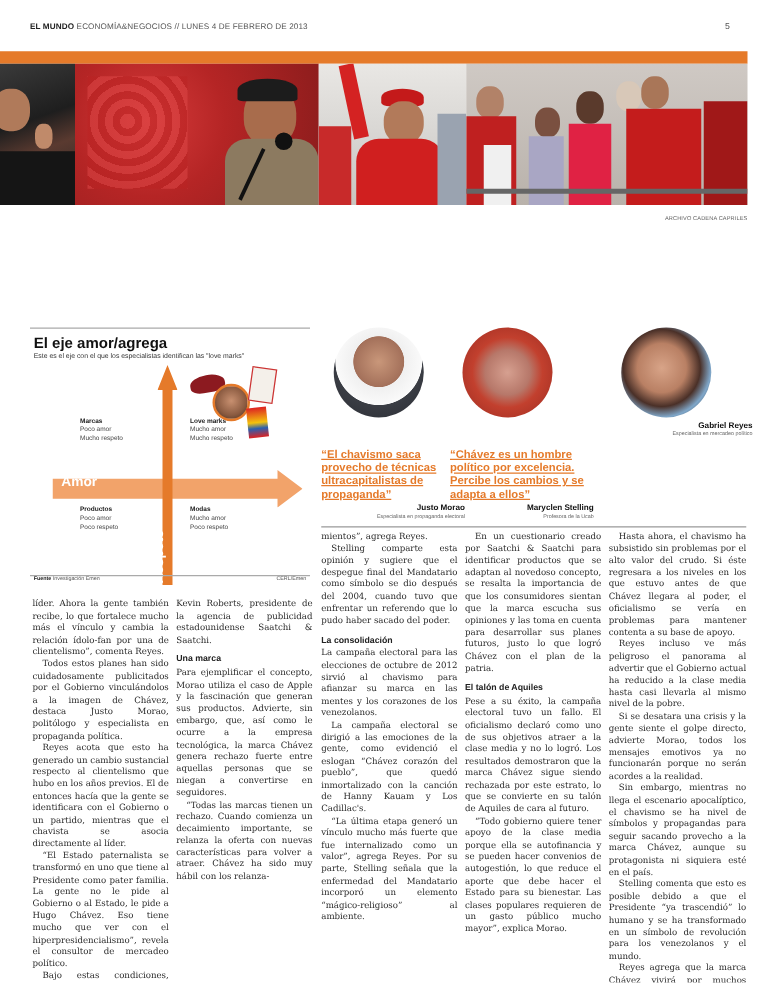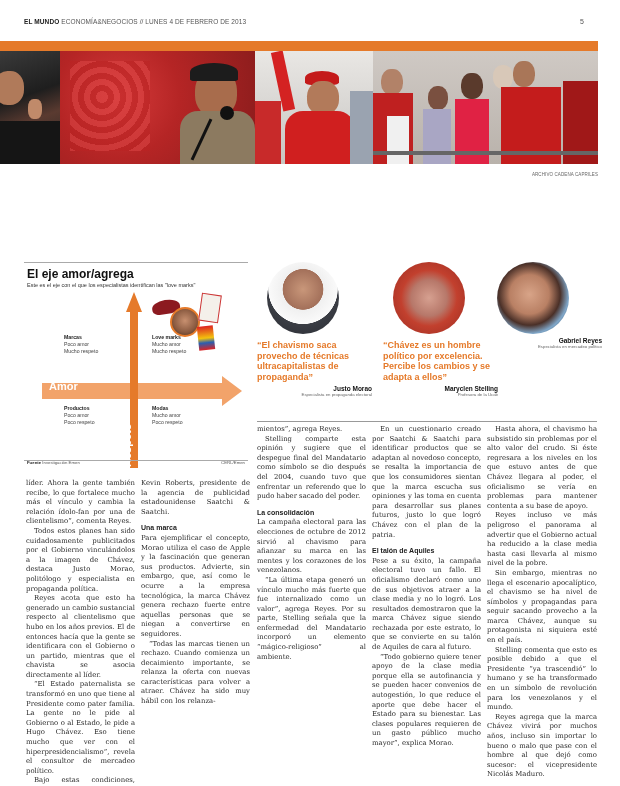--- a/index.html
+++ b/index.html
@@ -19,21 +19,21 @@
   .quad b{color:#222;}
   .varrow{position:absolute;left:102px;top:30px;width:16px;height:176px;}
   .harrow{position:absolute;left:18px;top:114px;width:200px;height:30px;}
   .amor-label{position:absolute;left:25px;top:118px;font-family:"Liberation Sans",sans-serif;font-weight:bold;font-size:11px;color:#fff;}
   .respeto-label{position:absolute;left:97px;top:178px;transform:rotate(-90deg);transform-origin:left top;font-family:"Liberation Sans",sans-serif;font-weight:bold;font-size:11px;color:#fff;white-space:nowrap;}
   .info-foot{position:absolute;left:3px;top:198px;width:218px;font-family:"Liberation Sans",sans-serif;font-size:4.3px;color:#555;}
   .info-foot .r{position:absolute;right:0;top:0;}
   .info-foot b{color:#222;}
   .quote-block{position:absolute;top:262px;width:115px;}
   .portrait{width:72px;height:72px;border-radius:50%;margin-left:10px;overflow:hidden;position:relative;}
-  .qtext{font-family:"Liberation Sans",sans-serif;font-weight:bold;color:#e57a2a;font-size:9px;line-height:10.5px;margin-top:6px;}
+  .qtext{font-family:"Liberation Sans",sans-serif;font-weight:bold;color:#e57a2a;font-size:9px;line-height:10.5px;margin-top:24px;text-decoration:underline;}
   .qname{font-family:"Liberation Sans",sans-serif;font-weight:bold;font-size:6.5px;color:#111;text-align:right;margin-top:3px;}
   .qrole{font-family:"Liberation Sans",sans-serif;font-size:4.3px;color:#666;text-align:right;}
   .rule{position:absolute;left:257px;top:421px;width:340px;border-top:1px solid #999;}
   .rule2{position:absolute;left:24px;top:460px;width:224px;border-top:1px solid #aaa;}
   .col{position:absolute;font-size:6.9px;line-height:9.6px;text-align:justify;color:#2a2a2a;}
   .col p{margin:0;text-indent:8px;}
   .col p.noind{text-indent:0;}
   .col h4{margin:6px 0 1px 0;font-family:"Liberation Sans",sans-serif;font-size:7px;font-weight:bold;color:#222;}
 </style>
 </head>
@@ -132,21 +132,21 @@
   </div>
 </div>
 <div class="rule2"></div>
 
 <div class="quote-block" style="left:257px;">
   <div class="portrait" style="background:radial-gradient(circle at 50% 38%,#c9977a 0%,#a3705a 35%,#f0f0f0 36%,#fafafa 60%,#3a3d44 61%,#2a2c33 100%);"></div>
   <div class="qtext">“El chavismo saca provecho de técnicas ultracapitalistas de propaganda”</div>
   <div class="qname">Justo Morao</div>
   <div class="qrole">Especialista en propaganda electoral</div>
 </div>
-<div class="quote-block" style="left:383px;">
+<div class="quote-block" style="left:360px;">
   <div class="portrait" style="background:radial-gradient(circle at 50% 50%,#d6a090 0%,#b7786a 35%,#c2402e 55%,#9a2a20 100%);"></div>
   <div class="qtext">“Chávez es un hombre político por excelencia. Percibe los cambios y se adapta a ellos”</div>
   <div class="qname">Maryclen Stelling</div>
   <div class="qrole">Profesora de la Ucab</div>
 </div>
 <div class="quote-block" style="left:487px;">
   <div class="portrait" style="background:radial-gradient(circle at 45% 45%,#d8a488 0%,#b98064 35%,#4a3028 55%,#7fa6c8 70%,#2a2a2a 100%);"></div>
   <div class="qname">Gabriel Reyes</div>
   <div class="qrole">Especialista en mercadeo político</div>
 </div>
@@ -163,28 +163,30 @@
   <p class="noind">Kevin Roberts, presidente de la agencia de publicidad estadounidense Saatchi &amp; Saatchi.</p>
   <h4>Una marca</h4>
   <p class="noind">Para ejemplificar el concepto, Morao utiliza el caso de Apple y la fascinación que generan sus productos. Advierte, sin embargo, que, así como le ocurre a la empresa tecnológica, la marca Chávez genera rechazo fuerte entre aquellas personas que se niegan a convertirse en seguidores.</p>
   <p>“Todas las marcas tienen un rechazo. Cuando comienza un decaimiento importante, se relanza la oferta con nuevas características para volver a atraer. Chávez ha sido muy hábil con los relanza-</p>
 </div>
 <div class="col" style="left:257px;top:425px;width:109px;">
   <p class="noind">mientos”, agrega Reyes.</p>
   <p>Stelling comparte esta opinión y sugiere que el despegue final del Mandatario como símbolo se dio después del 2004, cuando tuvo que enfrentar un referendo que lo pudo haber sacado del poder.</p>
   <h4>La consolidación</h4>
   <p class="noind">La campaña electoral para las elecciones de octubre de 2012 sirvió al chavismo para afianzar su marca en las mentes y los corazones de los venezolanos.</p>
+  <p>La campaña electoral se dirigió a las emociones de la gente, como evidenció el eslogan “Chávez corazón del pueblo”, que quedó inmortalizado con la canción de Hanny Kauam y Los Cadillac's.</p>
   <p>“La última etapa generó un vínculo mucho más fuerte que fue internalizado como un valor”, agrega Reyes. Por su parte, Stelling señala que la enfermedad del Mandatario incorporó un elemento “mágico-religioso” al ambiente.</p>
 
 </div>
 <div class="col" style="left:372px;top:425px;width:109px;">
   <p>En un cuestionario creado por Saatchi &amp; Saatchi para identificar productos que se adaptan al novedoso concepto, se resalta la importancia de que los consumidores sientan que la marca escucha sus opiniones y las toma en cuenta para desarrollar sus planes futuros, justo lo que logró Chávez con el plan de la patria.</p>
   <h4>El talón de Aquiles</h4>
   <p class="noind">Pese a su éxito, la campaña electoral tuvo un fallo. El oficialismo declaró como uno de sus objetivos atraer a la clase media y no lo logró. Los resultados demostraron que la marca Chávez sigue siendo rechazada por este estrato, lo que se convierte en su talón de Aquiles de cara al futuro.</p>
   <p>“Todo gobierno quiere tener apoyo de la clase media porque ella se autofinancia y se pueden hacer convenios de autogestión, lo que reduce el aporte que debe hacer el Estado para su bienestar. Las clases populares requieren de un gasto público mucho mayor”, explica Morao.</p>
 </div>
 <div class="col" style="left:487px;top:425px;width:110px;">
   <p>Hasta ahora, el chavismo ha subsistido sin problemas por el alto valor del crudo. Si éste regresara a los niveles en los que estuvo antes de que Chávez llegara al poder, el oficialismo se vería en problemas para mantener contenta a su base de apoyo.</p>
   <p>Reyes incluso ve más peligroso el panorama al advertir que el Gobierno actual ha reducido a la clase media hasta casi llevarla al mismo nivel de la pobre.</p>
+  <p>Si se desatara una crisis y la gente siente el golpe directo, advierte Morao, todos los mensajes emotivos ya no funcionarán porque no serán acordes a la realidad.</p>
   <p>Sin embargo, mientras no llega el escenario apocalíptico, el chavismo se ha nivel de símbolos y propagandas para seguir sacando provecho a la marca Chávez, aunque su protagonista ni siquiera esté en el país.</p>
   <p>Stelling comenta que esto es posible debido a que el Presidente “ya trascendió” lo humano y se ha transformado en un símbolo de revolución para los venezolanos y el mundo.</p>
   <p>Reyes agrega que la marca Chávez vivirá por muchos años, incluso sin importar lo bueno o malo que pase con el hombre al que dejó como sucesor: el vicepresidente Nicolás Maduro.</p>
 </div>
 
 </body></html>

